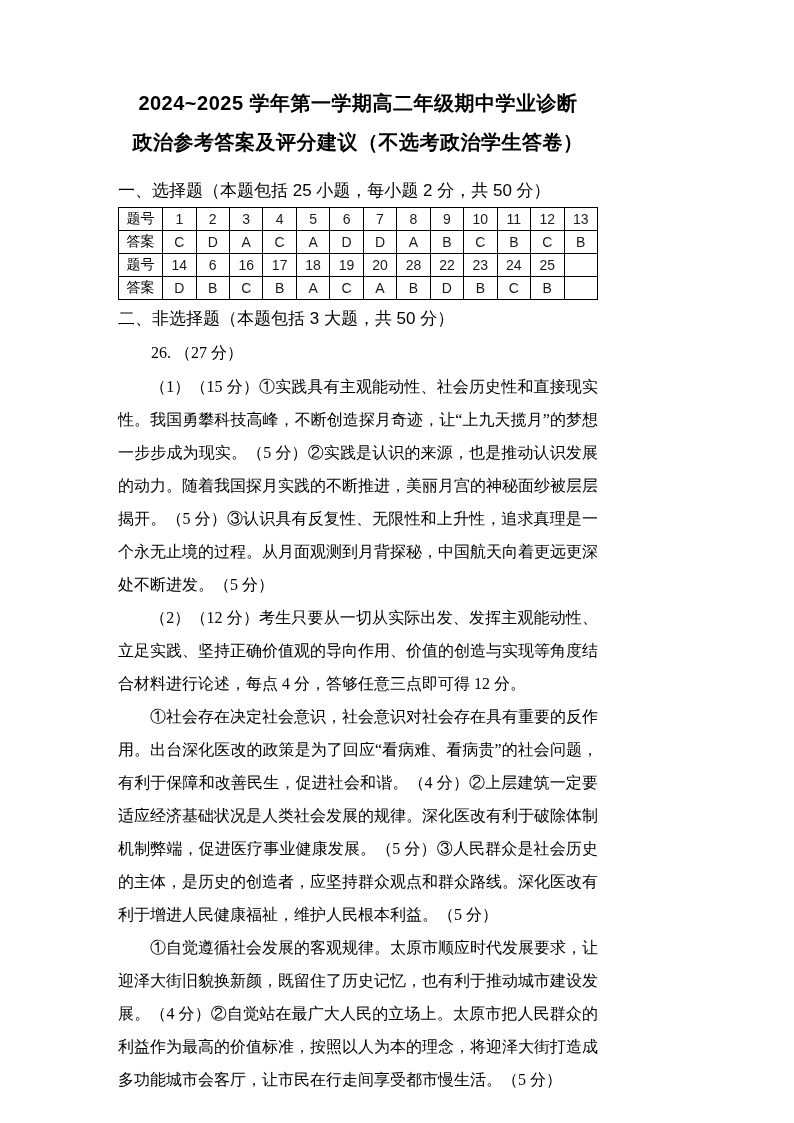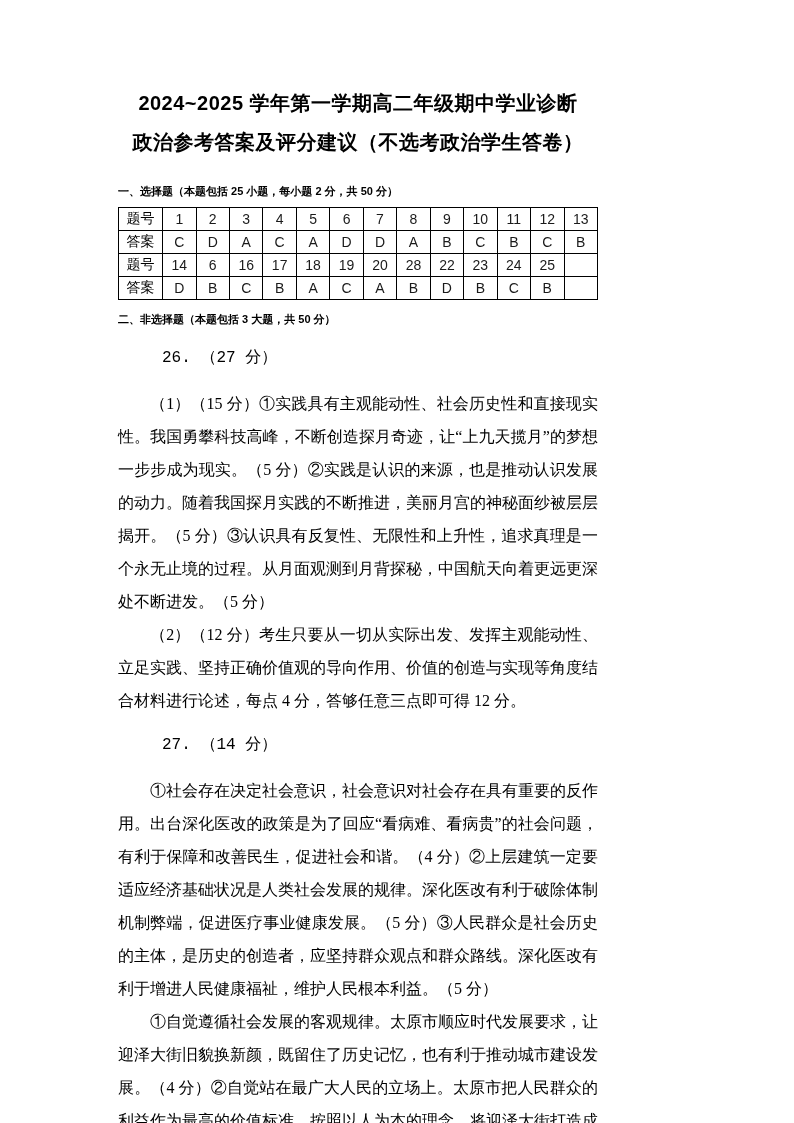--- a/index.html
+++ b/index.html
@@ -26,22 +26,22 @@
     text-align: center;
     font-family: "Liberation Sans", "DejaVu Sans", sans-serif;
     font-weight: bold;
     font-size: 20px;
     line-height: 39px;
     letter-spacing: 0.5px;
   }
   .section-heading {
     margin: 0;
     font-family: "Liberation Sans", "DejaVu Sans", sans-serif;
-    font-weight: bold;
-    font-size: 11px;
+    font-weight: normal;
+    font-size: 17px;
     line-height: 22px;
   }
   .heading-choice { margin-top: 18px; margin-bottom: 5px; }
   .heading-essay  { margin-top: 8px; }
   table.answer-table {
     border-collapse: collapse;
     table-layout: fixed;
     width: 100%;
   }
   table.answer-table td {
@@ -62,25 +62,24 @@
   }
   col.label-col { width: 9.2%; }
   .para {
     margin: 0;
     font-size: 16px;
     line-height: 33px;
     text-align: justify;
     text-indent: 2em;
   }
   .q-label {
-    margin: 12px;
+    margin: 1px;
     font-size: 16px;
     line-height: 33px;
     text-indent: 2em;
-    font-family: Liberation Mono, monospace;
   }
   .essay-block { margin-top: 6px; }
 </style>
 </head>
 <body>
 
 <div class="page">
 
   <h1 class="doc-title">2024~2025 学年第一学期高二年级期中学业诊断</h1>
   <h1 class="doc-title">政治参考答案及评分建议（不选考政治学生答卷）</h1>
@@ -174,21 +173,20 @@
 
   <h2 class="section-heading heading-essay">二、非选择题（本题包括 3 大题，共 50 分）</h2>
 
   <div class="essay-block">
     <p class="q-label">26. （27 分）</p>
     <p class="para">（1）（15 分）①实践具有主观能动性、社会历史性和直接现实性。我国勇攀科技高峰，不断创造探月奇迹，让“上九天揽月”的梦想一步步成为现实。（5 分）②实践是认识的来源，也是推动认识发展的动力。随着我国探月实践的不断推进，美丽月宫的神秘面纱被层层揭开。（5 分）③认识具有反复性、无限性和上升性，追求真理是一个永无止境的过程。从月面观测到月背探秘，中国航天向着更远更深处不断进发。（5 分）</p>
     <p class="para">（2）（12 分）考生只要从一切从实际出发、发挥主观能动性、立足实践、坚持正确价值观的导向作用、价值的创造与实现等角度结合材料进行论述，每点 4 分，答够任意三点即可得 12 分。</p>
   </div>
 
   <div>
-    <p class="q-label">27. （14 分）</p>
     <p class="para">①社会存在决定社会意识，社会意识对社会存在具有重要的反作用。出台深化医改的政策是为了回应“看病难、看病贵”的社会问题，有利于保障和改善民生，促进社会和谐。（4 分）②上层建筑一定要适应经济基础状况是人类社会发展的规律。深化医改有利于破除体制机制弊端，促进医疗事业健康发展。（5 分）③人民群众是社会历史的主体，是历史的创造者，应坚持群众观点和群众路线。深化医改有利于增进人民健康福祉，维护人民根本利益。（5 分）</p>
   </div>
 
   <div>
     <p class="para">①自觉遵循社会发展的客观规律。太原市顺应时代发展要求，让迎泽大街旧貌换新颜，既留住了历史记忆，也有利于推动城市建设发展。（4 分）②自觉站在最广大人民的立场上。太原市把人民群众的利益作为最高的价值标准，按照以人为本的理念，将迎泽大街打造成多功能城市会客厅，让市民在行走间享受都市慢生活。（5 分）</p>
   </div>
 
 </div>
 
 </body></html>

